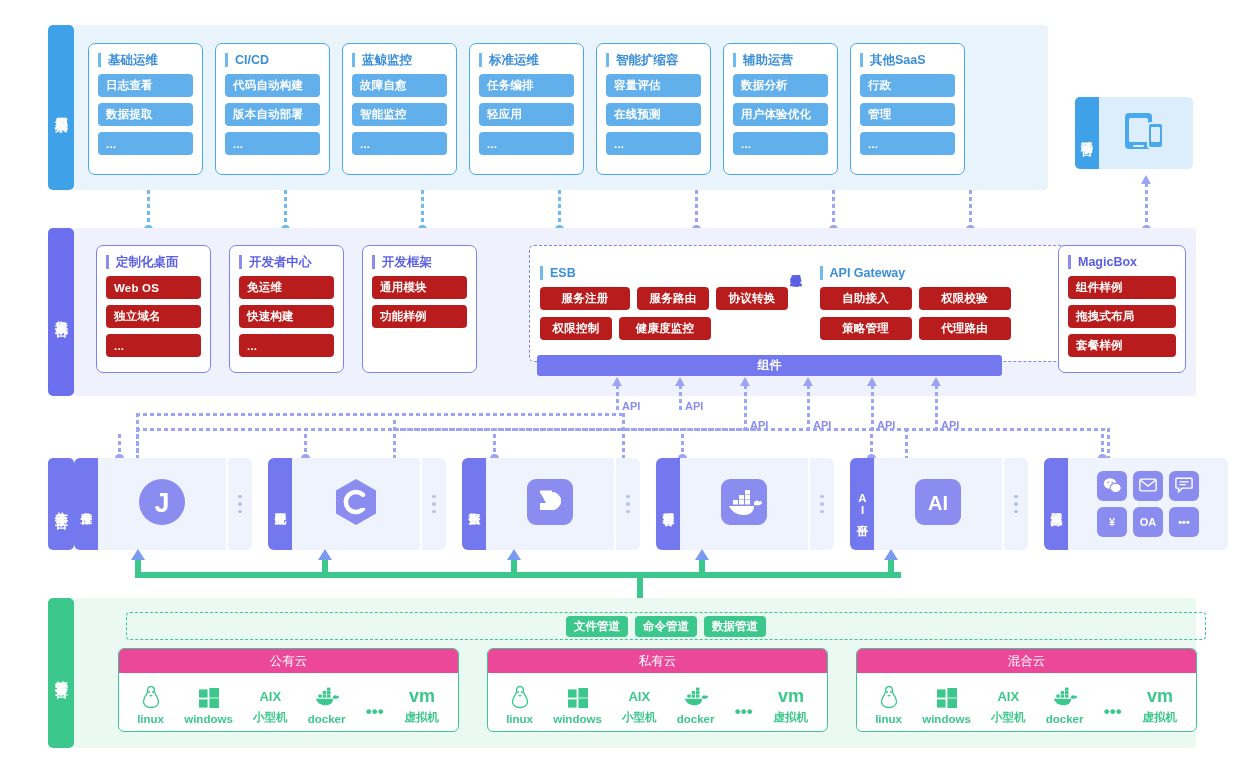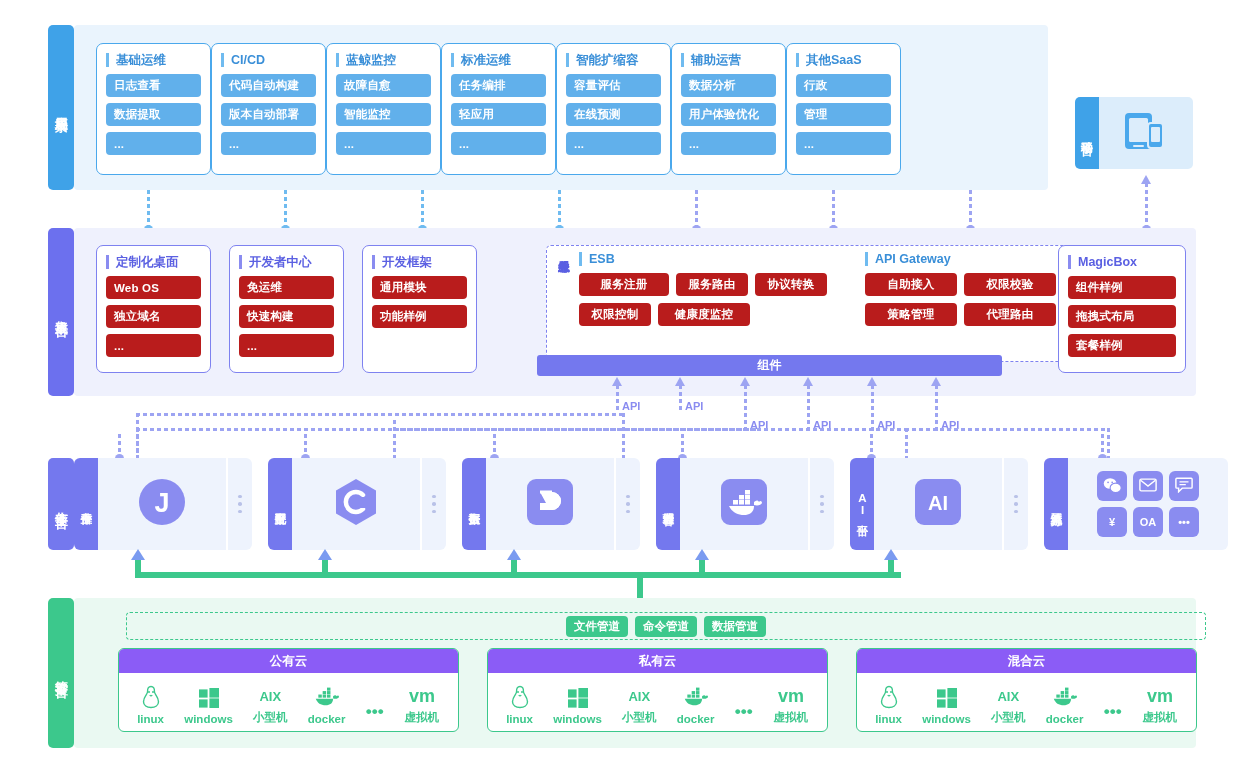--- a/index.html
+++ b/index.html
@@ -18,21 +18,21 @@
     display:flex; align-items:center; justify-content:center;
     text-align:center; writing-mode:vertical-rl; text-orientation:upright;
     flex:none;
   }
   .layer-body { flex:1; position:relative; border-radius:4px; }
 
   
   #row-app { left:48px; top:25px; width:1000px; height:165px; }
   #row-app .side-tab { background:#3FA2E8; }
   #row-app .layer-body { background:#EAF4FD; }
-  .app-cards { position:absolute; left:22px; top:18px; display:flex; }
+  .app-cards { position:absolute; left:14px; top:18px; display:flex; gap:12px; }
   .app-card {
     width:115px; height:132px; background:#fff; border:1.6px solid #4AA8EC;
     border-radius:7px; padding:9px 9px 0 9px;
   }
   .card-title {
     font-size:12.5px; font-weight:bold; color:#3A8FD8; margin-bottom:7px;
     padding-left:7px; border-left:3px solid #6FBBF0; line-height:14px;
   }
   .chip {
     height:23px; border-radius:4px; display:flex; align-items:center;
@@ -54,23 +54,23 @@
   #row-int { left:48px; top:228px; width:1148px; height:168px; }
   #row-int .side-tab { background:#6C70EE; }
   #row-int .layer-body { background:#EFF1FD; }
   .int-cards { position:absolute; left:22px; top:17px; display:flex; gap:18px; }
   .int-card {
     width:115px; background:#fff; border:1.6px solid #7E82F0; border-radius:7px;
     padding:9px 9px 9px 9px;
   }
   .int-card .card-title { color:#5B60E2; border-left-color:#8A8CF0; }
   .esb-box {
-    position:absolute; left:472px; top:17px; width:542px; height:117px;
+    position:absolute; left:455px; top:17px; width:542px; height:117px;
     border:1.4px dashed #7E82F0; border-radius:5px; background:#fff;
-    display:flex; padding:6px 10px;
+    display:flex; padding:20px 10px;flex-direction:column;
   }
   .esb-vtitle {
     writing-mode:vertical-rl; text-orientation:upright; font-size:11.5px;
     font-weight:bold; color:#5B60E2; line-height:13px; letter-spacing:0px;
     margin-right:9px; display:flex; align-items:center;
   }
   .esb-cols { display:flex; flex:1; gap:0px; }
   .esb-group { }
   .grid-chips { display:flex; flex-wrap:wrap; gap:7px; }
   .grid-chips .chip { margin-bottom:0; padding:0 9px; justify-content:center; }
@@ -112,21 +112,21 @@
   #row-ctl .layer-body { background:#EAF9F2; }
   #pipe-box {
     position:absolute; left:52px; top:14px; width:1080px; height:28px;
     border:1.4px dashed #3CC88C; border-radius:4px;
     display:flex; align-items:center; justify-content:center; gap:7px;
   }
   .pipe-chip { background:#3CC88C; color:#fff; font-size:11.5px; font-weight:bold;
                padding:3px 8px; border-radius:4px; }
   .cloud-row { position:absolute; left:44px; top:50px; display:flex; gap:28px; }
   .cloud-box { width:341px; border:1.6px solid #3CC88C; border-radius:6px; overflow:hidden; background:#fff; }
-  .cloud-head { background:#8b5cf6; color:#fff; font-size:12.5px; font-weight:bold;
+  .cloud-head { background:#ec4899; color:#fff; font-size:12.5px; font-weight:normal;
                 height:24px; display:flex; align-items:center; justify-content:center; }
   .cloud-body { display:flex; align-items:flex-end; justify-content:space-around;
                 height:58px; padding:4px 8px 6px; }
   .os-item { display:flex; flex-direction:column; align-items:center; gap:2px;
              color:#3CC88C; font-size:11.5px; font-weight:bold; }
   .os-ic { height:24px; display:flex; align-items:flex-end; }
 
   
   .dot-conn { position:absolute; width:3px; background:none; }
   .dot-conn .line {

